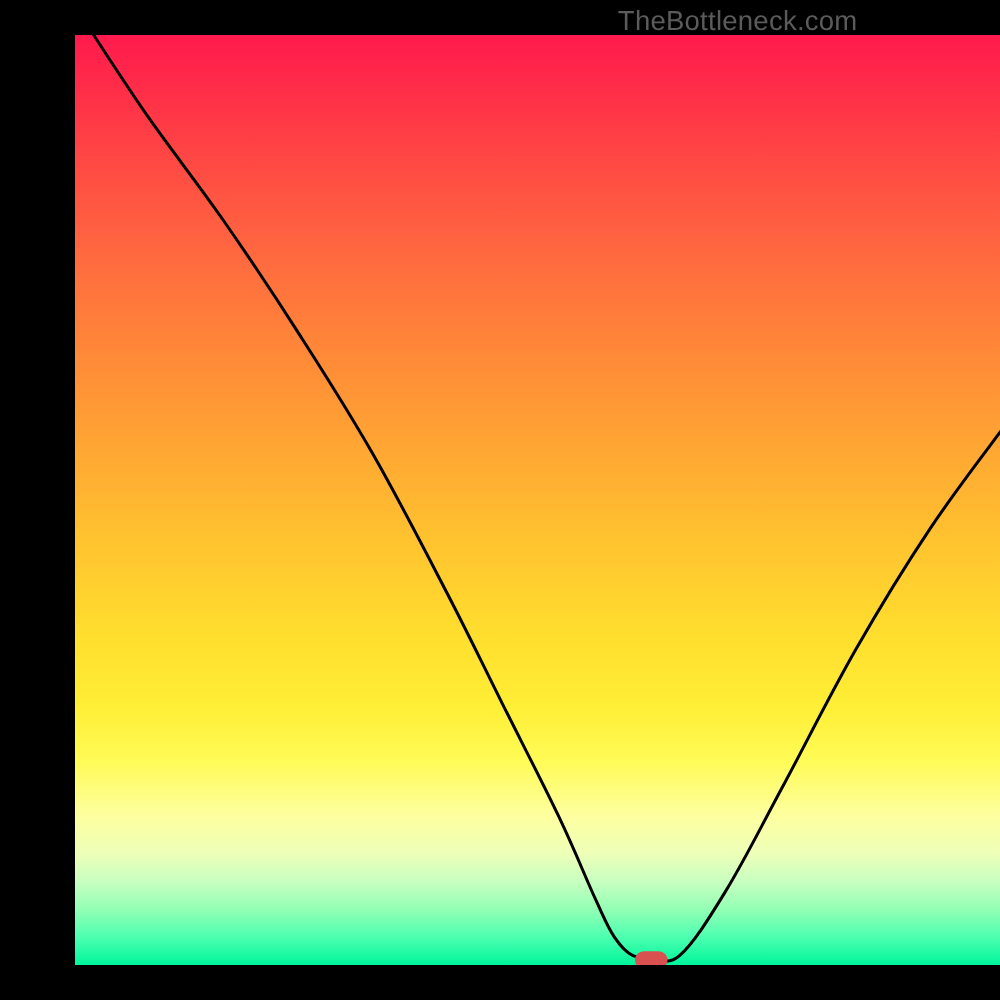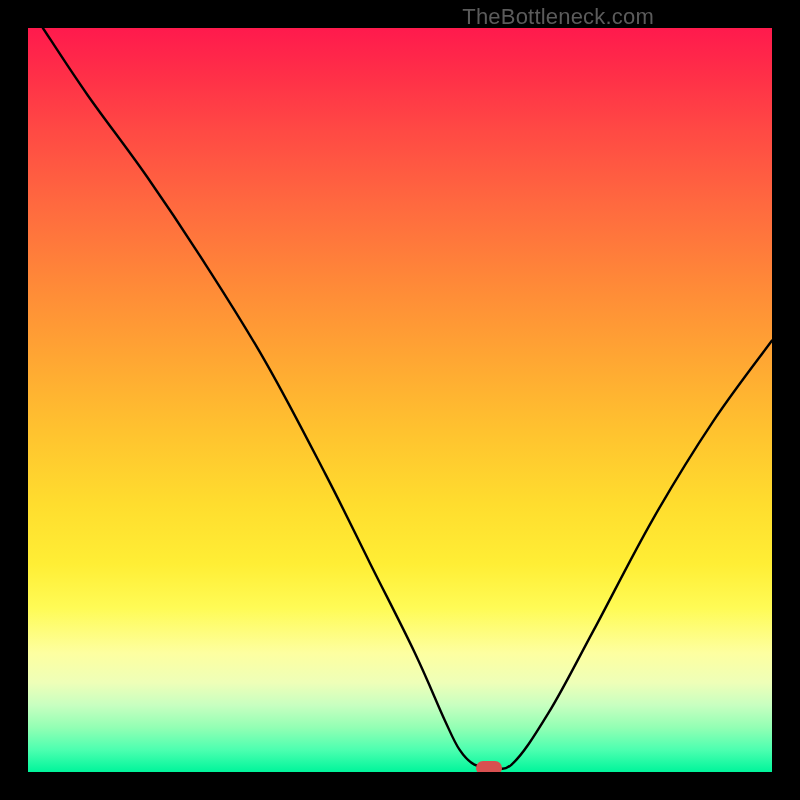--- a/index.html
+++ b/index.html
@@ -9,20 +9,21 @@
     height: 800px;
     background: #000;
     overflow: hidden;
     font-family: Arial, Helvetica, sans-serif;
   }
   .frame {
     position: relative;
     width: 664px;
     height: 800px;
     background: #000;
+    margin-left: 32px;
   }
   .watermark {
     position: absolute;
     top: 4px;
     right: 10px;
     color: #5b5b5b;
     font-size: 22px;
     letter-spacing: 0.2px;
     z-index: 20;
     pointer-events: none;

